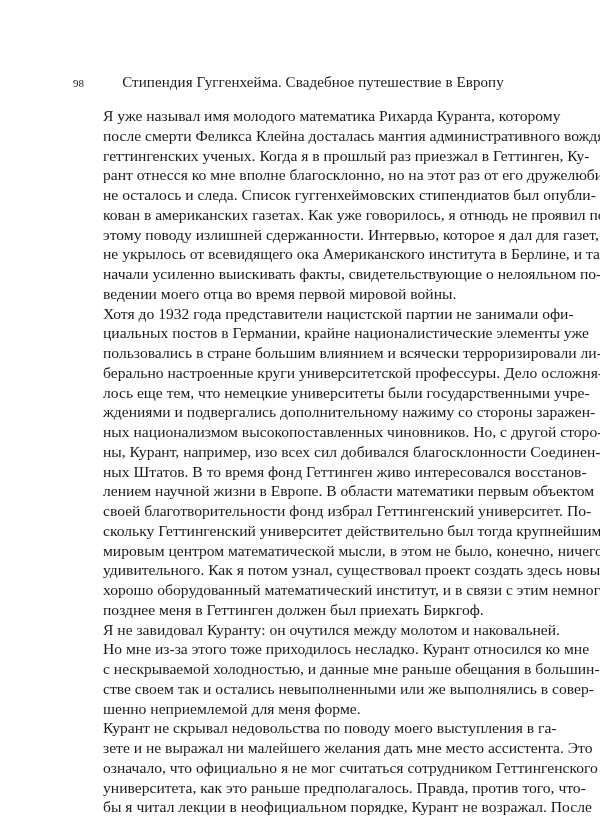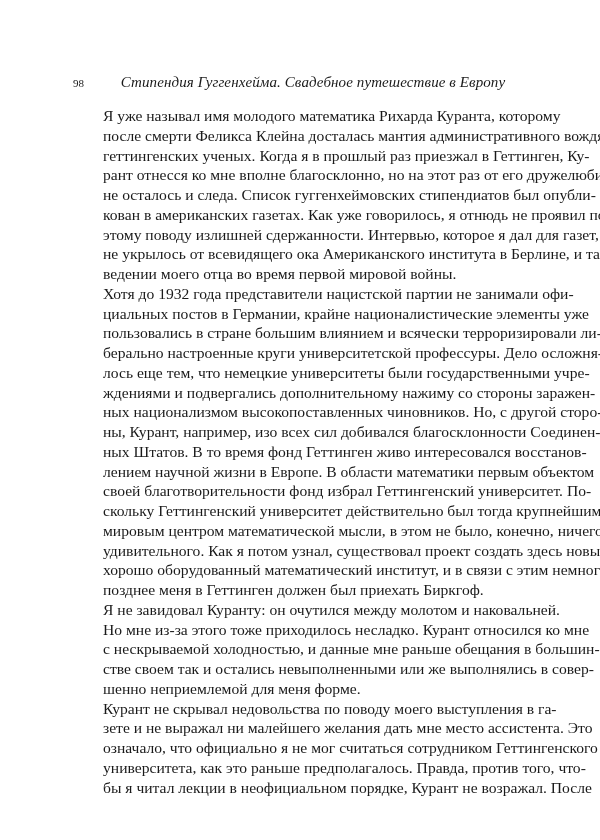--- a/index.html
+++ b/index.html
@@ -1,20 +1,20 @@
 <!DOCTYPE html>
 <html><head>
 <meta charset="utf-8">
 <style>
   html, body { margin:0; padding:0; }
   body { width:600px; height:840px; background:#ffffff; overflow:hidden; position:relative; }
   .page { position:absolute; left:73px; top:74px; width:458px; font-family:"Liberation Serif", serif; color:#1a1a1a; }
   .running-head { display:flex; align-items:baseline; height:22px; font-size:15px; margin-bottom:10px; }
   .page-number { width:40px; font-size:11px; }
-  .running-title { flex:1; text-align:center; font-style:italic; font-size:15px; letter-spacing:0.1px; padding-right:18px; }
+  .running-title { flex:1; text-align:center; font-size:15px; letter-spacing:0.1px; padding-right:18px; }
   .body-text { font-size:15.6px; line-height:19.75px; text-align:justify; hyphens:manual; }
   .para { margin:0; text-indent:30px; }
   .para.cont { text-indent:0; }
   .line { display:block; text-align:justify; text-align-last:justify; white-space:nowrap; }
   .line.last { text-align-last:left; }
 </style>
 </head>
 <body>
 
 <div class="page">
@@ -25,20 +25,21 @@
   <div class="body-text" id="body-text">
       <p class="para">
         <span class="line" style="text-indent: 30px;">Я уже называл имя молодого математика Рихарда Куранта, которому</span>
         <span class="line">после смерти Феликса Клейна досталась мантия административного вождя</span>
         <span class="line">геттингенских ученых. Когда я в прошлый раз приезжал в Геттинген, Ку-</span>
         <span class="line">рант отнесся ко мне вполне благосклонно, но на этот раз от его дружелюбия</span>
         <span class="line">не осталось и следа. Список гуггенхеймовских стипендиатов был опубли-</span>
         <span class="line">кован в американских газетах. Как уже говорилось, я отнюдь не проявил по</span>
         <span class="line">этому поводу излишней сдержанности. Интервью, которое я дал для газет,</span>
         <span class="line">не укрылось от всевидящего ока Американского института в Берлине, и там</span>
+        <span class="line">начали усиленно выискивать факты, свидетельствующие о нелояльном по-</span>
         <span class="line last">ведении моего отца во время первой мировой войны.</span>
       </p>
       <p class="para">
         <span class="line" style="text-indent: 30px;">Хотя до 1932 года представители нацистской партии не занимали офи-</span>
         <span class="line">циальных постов в Германии, крайне националистические элементы уже</span>
         <span class="line">пользовались в стране большим влиянием и всячески терроризировали ли-</span>
         <span class="line">берально настроенные круги университетской профессуры. Дело осложня-</span>
         <span class="line">лось еще тем, что немецкие университеты были государственными учре-</span>
         <span class="line">ждениями и подвергались дополнительному нажиму со стороны заражен-</span>
         <span class="line">ных национализмом высокопоставленных чиновников. Но, с другой сторо-</span>

